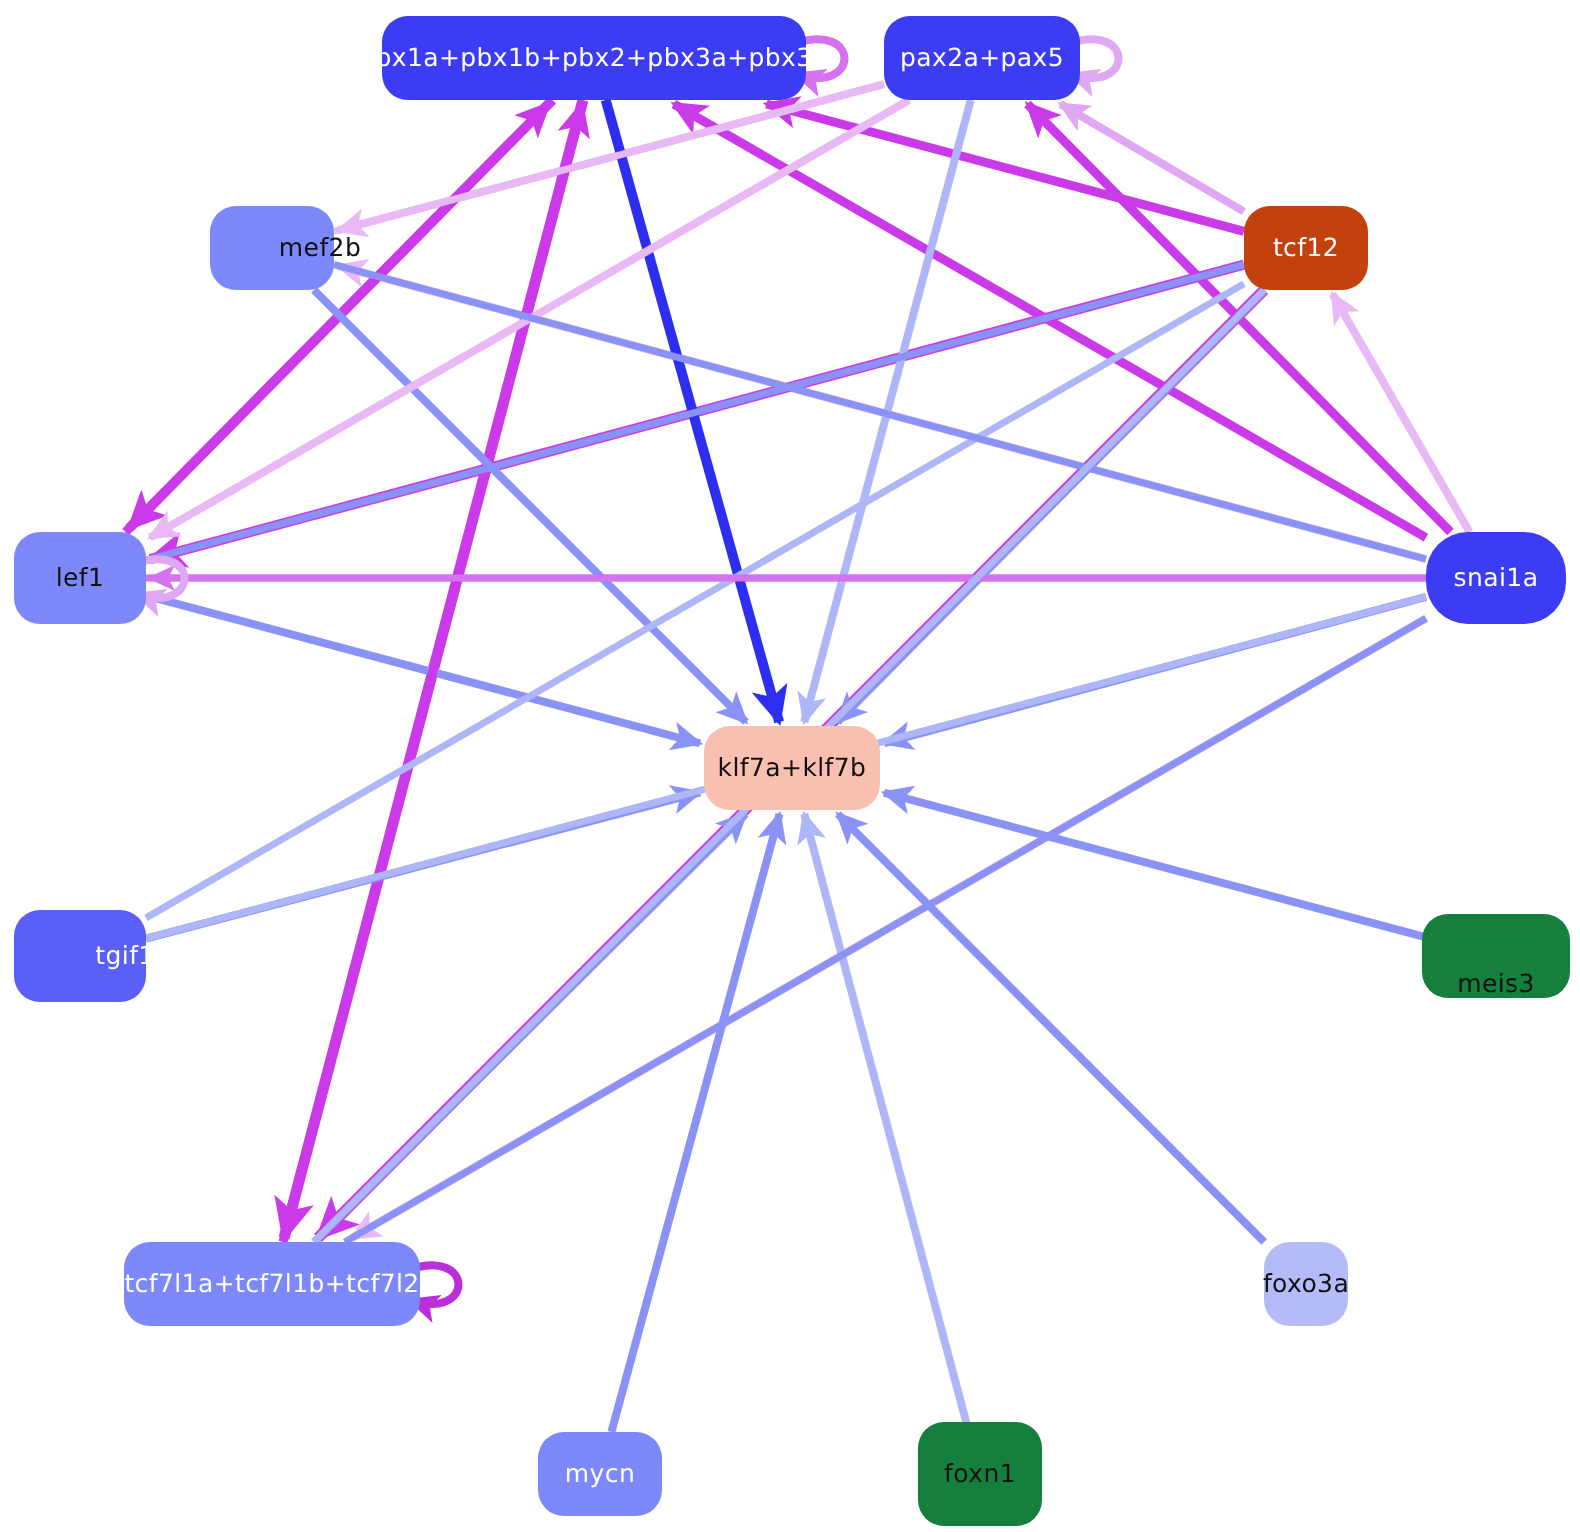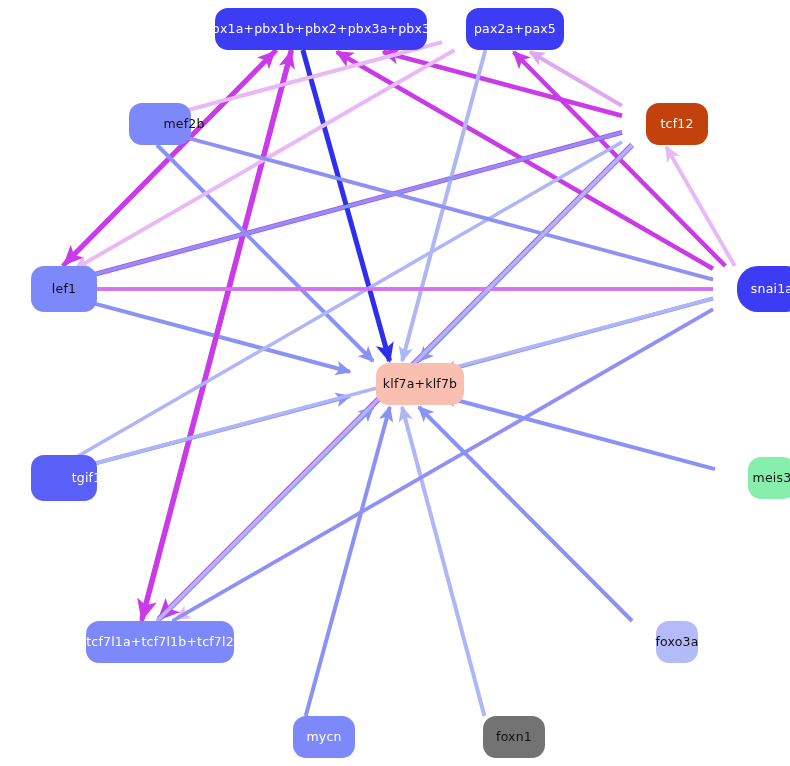--- a/index.html
+++ b/index.html
@@ -38,21 +38,20 @@
     display: flex;
     align-items: center;
     justify-content: center;
     border-radius: 13px;
     text-align: center;
     line-height: 1.1;
     white-space: nowrap;
     letter-spacing: 0.2px;
     user-select: none;
     transform: translate(-50%, -50%);
-    margin-left: 24px;
   }
   .node-label {
     display: block;
     padding: 0 2px;
   }
 </style>
 </head>
 <body>
 
 <div id="graph-canvas">
@@ -142,29 +141,29 @@
       </div>
       <div class="node" style="left: 748px; top: 289px; width: 70px; height: 46px; background: rgb(60, 60, 245); color: rgb(255, 255, 255); font-size: 12.5px; border-radius: 21px;">
         <span class="node-label">snai1a</span>
       </div>
       <div class="node" style="left: 396px; top: 384px; width: 88px; height: 42px; background: rgb(249, 191, 177); color: rgb(17, 17, 17); font-size: 12.5px;">
         <span class="node-label">klf7a+klf7b</span>
       </div>
       <div class="node" style="left: 40px; top: 478px; width: 66px; height: 46px; background: rgb(90, 95, 248); color: rgb(255, 255, 255); font-size: 12.5px; padding-left: 45px;">
         <span class="node-label">tgif1</span>
       </div>
-      <div class="node" style="left: 748px; top: 478px; width: 48px; height: 42px; background: #86efac; color: rgb(17, 17, 17); font-size: 12.5px;">
+      <div class="node" style="left: 748px; top: 478px; width: 74px; height: 42px; background: #15803d; color: rgb(17, 17, 17); font-size: 12.5px; align-items: flex-end;">
         <span class="node-label">meis3</span>
       </div>
       <div class="node" style="left: 136px; top: 642px; width: 148px; height: 42px; background: rgb(125, 136, 250); color: rgb(255, 255, 255); font-size: 12.5px;">
         <span class="node-label">tcf7l1a+tcf7l1b+tcf7l2</span>
       </div>
       <div class="node" style="left: 653px; top: 642px; width: 42px; height: 42px; background: rgb(180, 187, 248); color: rgb(17, 17, 17); font-size: 12.5px;">
         <span class="node-label">foxo3a</span>
       </div>
       <div class="node" style="left: 300px; top: 737px; width: 62px; height: 42px; background: rgb(125, 136, 250); color: rgb(255, 255, 255); font-size: 12.5px;">
         <span class="node-label">mycn</span>
       </div>
-      <div class="node" style="left: 490px; top: 737px; width: 62px; height: 42px; background: #737373; color: rgb(17, 17, 17); font-size: 12.5px;">
+      <div class="node" style="left: 490px; top: 737px; width: 62px; height: 52px; background: #15803d; color: rgb(17, 17, 17); font-size: 12.5px;">
         <span class="node-label">foxn1</span>
       </div>
     </div>
 </div>
 
 </body></html>

